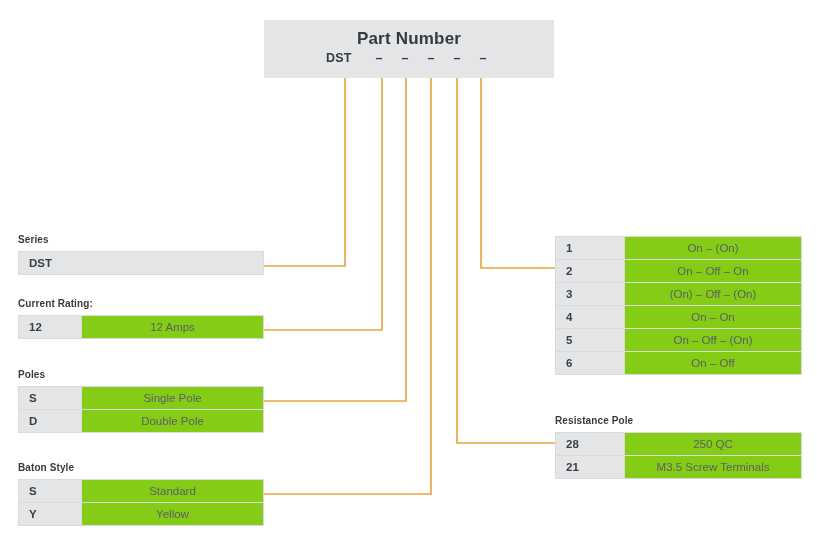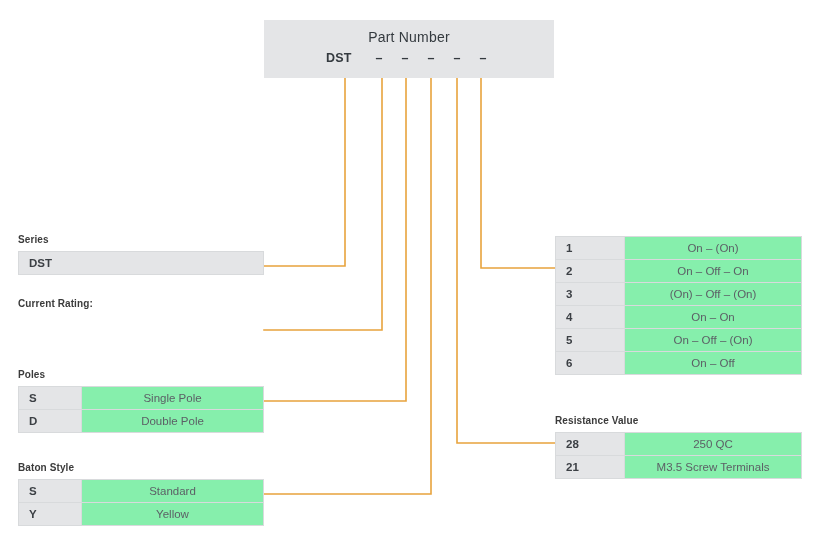--- a/index.html
+++ b/index.html
@@ -38,22 +38,22 @@
     height: 58px;
     background: #e4e5e7;
     box-sizing: border-box;
   }
   .pn-title {
     position: absolute;
     left: 0;
     top: 9px;
     width: 290px;
     text-align: center;
-    font-size: 14px;
-    font-weight: normal;
+    font-size: 17px;
+    font-weight: bold;
     color: #343a3f;
     letter-spacing: 0.2px;
   }
   .pn-code-row {
     position: absolute;
     left: 0;
     top: 31px;
     width: 290px;
     height: 24px;
   }
@@ -102,21 +102,21 @@
     white-space: nowrap;
   }
   .tbl td.code {
     background: #e4e5e7;
     font-weight: bold;
     color: #3b3f44;
     text-align: left;
     padding-left: 10px;
   }
   .tbl td.desc {
-    background: #86efac;
+    background: #84cc16;
     text-align: center;
   }
   .tbl td.full {
     background: #e4e5e7;
     font-weight: bold;
     color: #3b3f44;
     text-align: left;
     padding-left: 10px;
   }
   
@@ -172,20 +172,32 @@
       <tbody>
         <tr>
           <td class="full" colspan="2">DST</td>
         </tr>
       </tbody>
     </table>
   </div>
 
   <div class="group left-group" style="top:298px;">
     <div class="group-title">Current Rating:</div>
+    <table class="tbl">
+      <colgroup>
+          <col class="c1">
+          <col>
+        </colgroup>
+      <tbody>
+        <tr>
+          <td class="code">12</td>
+          <td class="desc">12 Amps</td>
+        </tr>
+      </tbody>
+    </table>
   </div>
 
   <div class="group left-group" style="top:369px;">
     <div class="group-title">Poles</div>
     <table class="tbl">
       <colgroup>
           <col class="c1">
           <col>
         </colgroup>
       <tbody>
@@ -250,21 +262,21 @@
         </tr>
         <tr>
           <td class="code">6</td>
           <td class="desc">On – Off</td>
         </tr>
       </tbody>
     </table>
   </div>
 
   <div class="group right-group" style="top:415px;">
-    <div class="group-title">Resistance Value</div>
+    <div class="group-title">Resistance Pole</div>
     <table class="tbl">
       <colgroup>
           <col class="c1">
           <col>
         </colgroup>
       <tbody>
         <tr>
           <td class="code">28</td>
           <td class="desc">250 QC</td>
         </tr>

